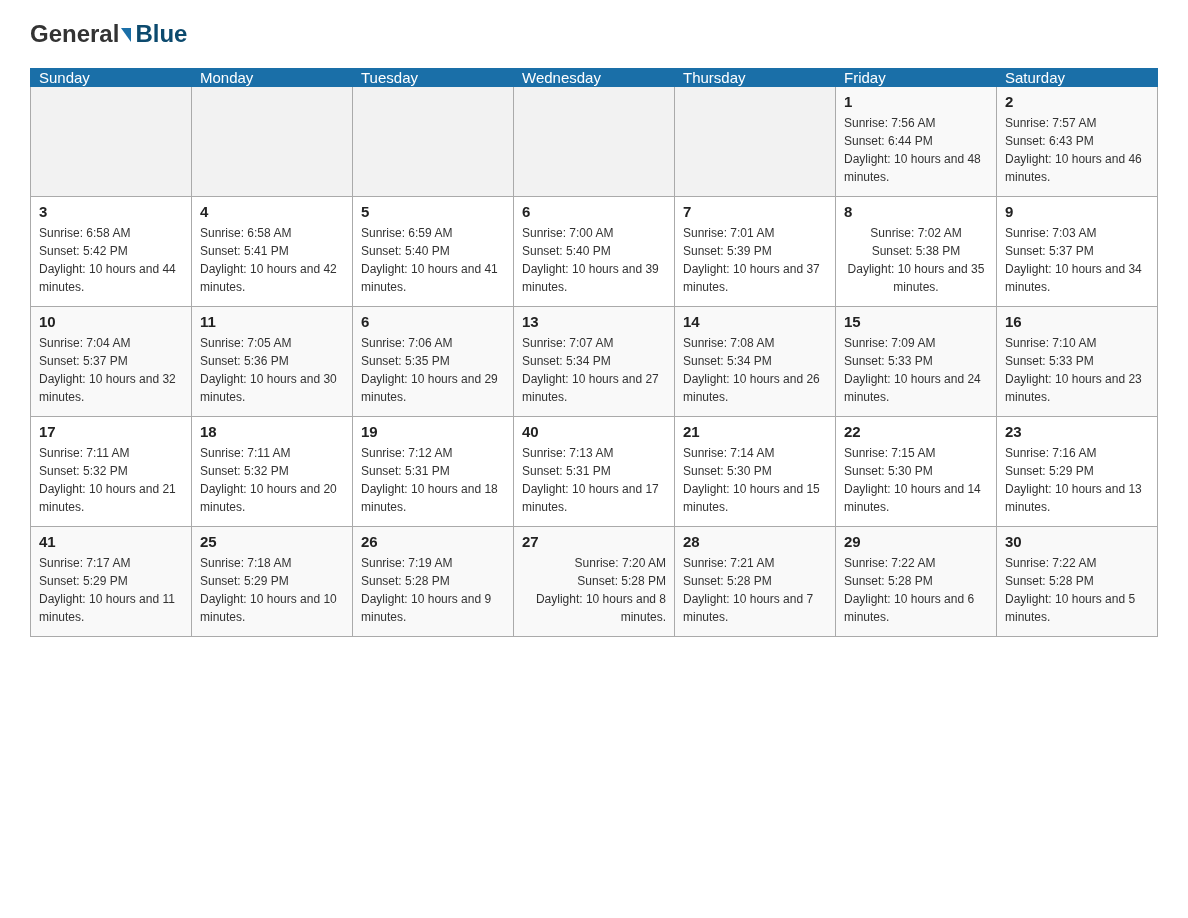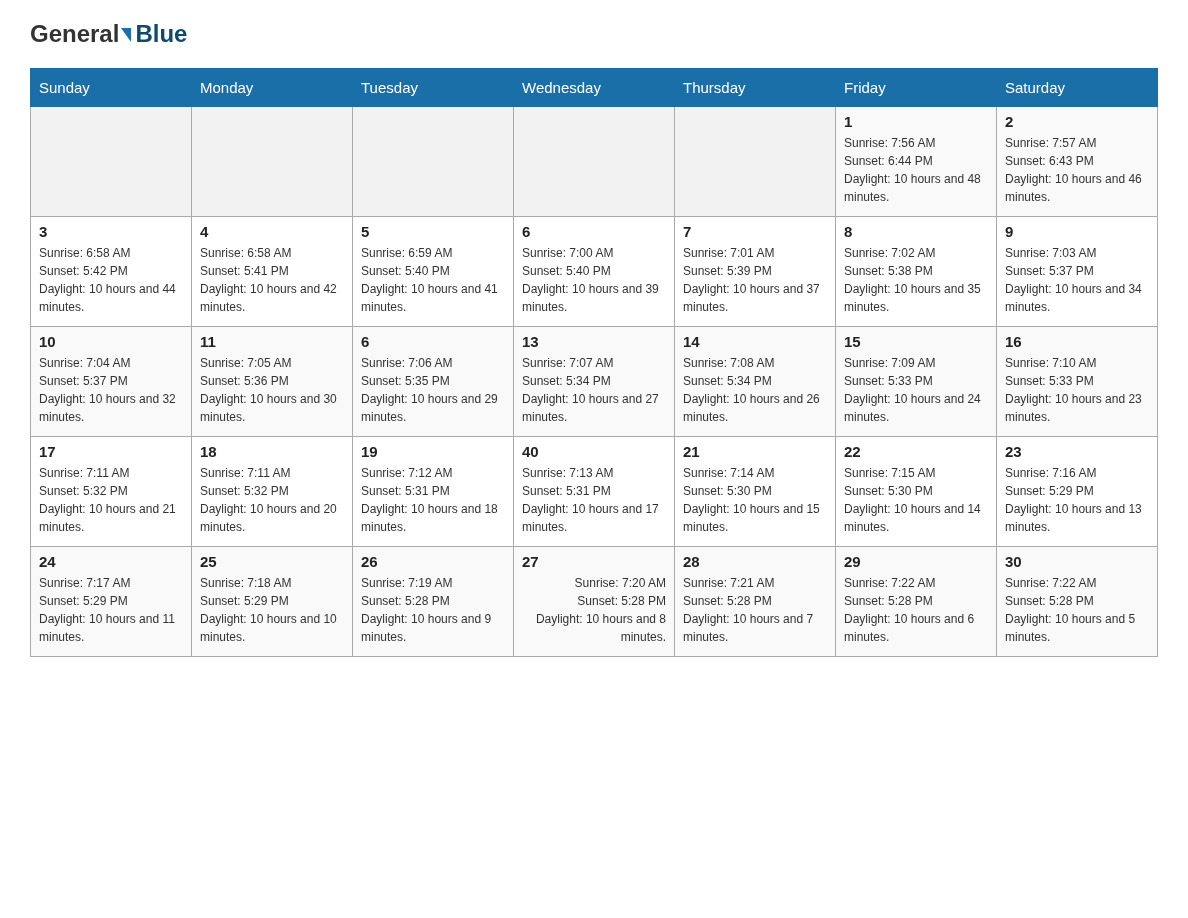--- a/index.html
+++ b/index.html
@@ -36,21 +36,21 @@
       margin-top: 4px;
     }
     table {
       width: 100%;
       border-collapse: collapse;
       table-layout: fixed;
     }
     thead th {
       background-color: #1a6fa8;
       color: #fff;
-      padding: 10px 8px;
+      padding: 0 8px;
       font-size: 15px;
       font-weight: normal;
       border: 1px solid #1a6fa8;
       text-align: left;
     }
     tbody td {
       border: 1px solid #aaa;
       vertical-align: top;
       padding: 6px 8px;
       height: 110px;
@@ -156,21 +156,21 @@
 Daylight: 10 hours and 39 minutes.</div>
         </td>
         <td>
           <span class="day-num">7</span>
           <div class="day-info" style="white-space: pre-line;">Sunrise: 7:01 AM
 Sunset: 5:39 PM
 Daylight: 10 hours and 37 minutes.</div>
         </td>
         <td>
           <span class="day-num">8</span>
-          <div class="day-info" style="white-space: pre-line;">Sunrise: 7:02 AM
+          <div class="day-info" style="white-space: pre-line; text-align: center;">Sunrise: 7:02 AM
 Sunset: 5:38 PM
 Daylight: 10 hours and 35 minutes.</div>
         </td>
         <td>
           <span class="day-num">9</span>
           <div class="day-info" style="white-space: pre-line;">Sunrise: 7:03 AM
 Sunset: 5:37 PM
 Daylight: 10 hours and 34 minutes.</div>
         </td>
       </tr>
@@ -257,21 +257,21 @@
         </td>
         <td>
           <span class="day-num">23</span>
           <div class="day-info" style="white-space: pre-line;">Sunrise: 7:16 AM
 Sunset: 5:29 PM
 Daylight: 10 hours and 13 minutes.</div>
         </td>
       </tr>
       <tr>
         <td>
-          <span class="day-num">24</span>
+          <span class="day-num">41</span>
           <div class="day-info" style="white-space: pre-line;">Sunrise: 7:17 AM
 Sunset: 5:29 PM
 Daylight: 10 hours and 11 minutes.</div>
         </td>
         <td>
           <span class="day-num">25</span>
           <div class="day-info" style="white-space: pre-line;">Sunrise: 7:18 AM
 Sunset: 5:29 PM
 Daylight: 10 hours and 10 minutes.</div>
         </td>

